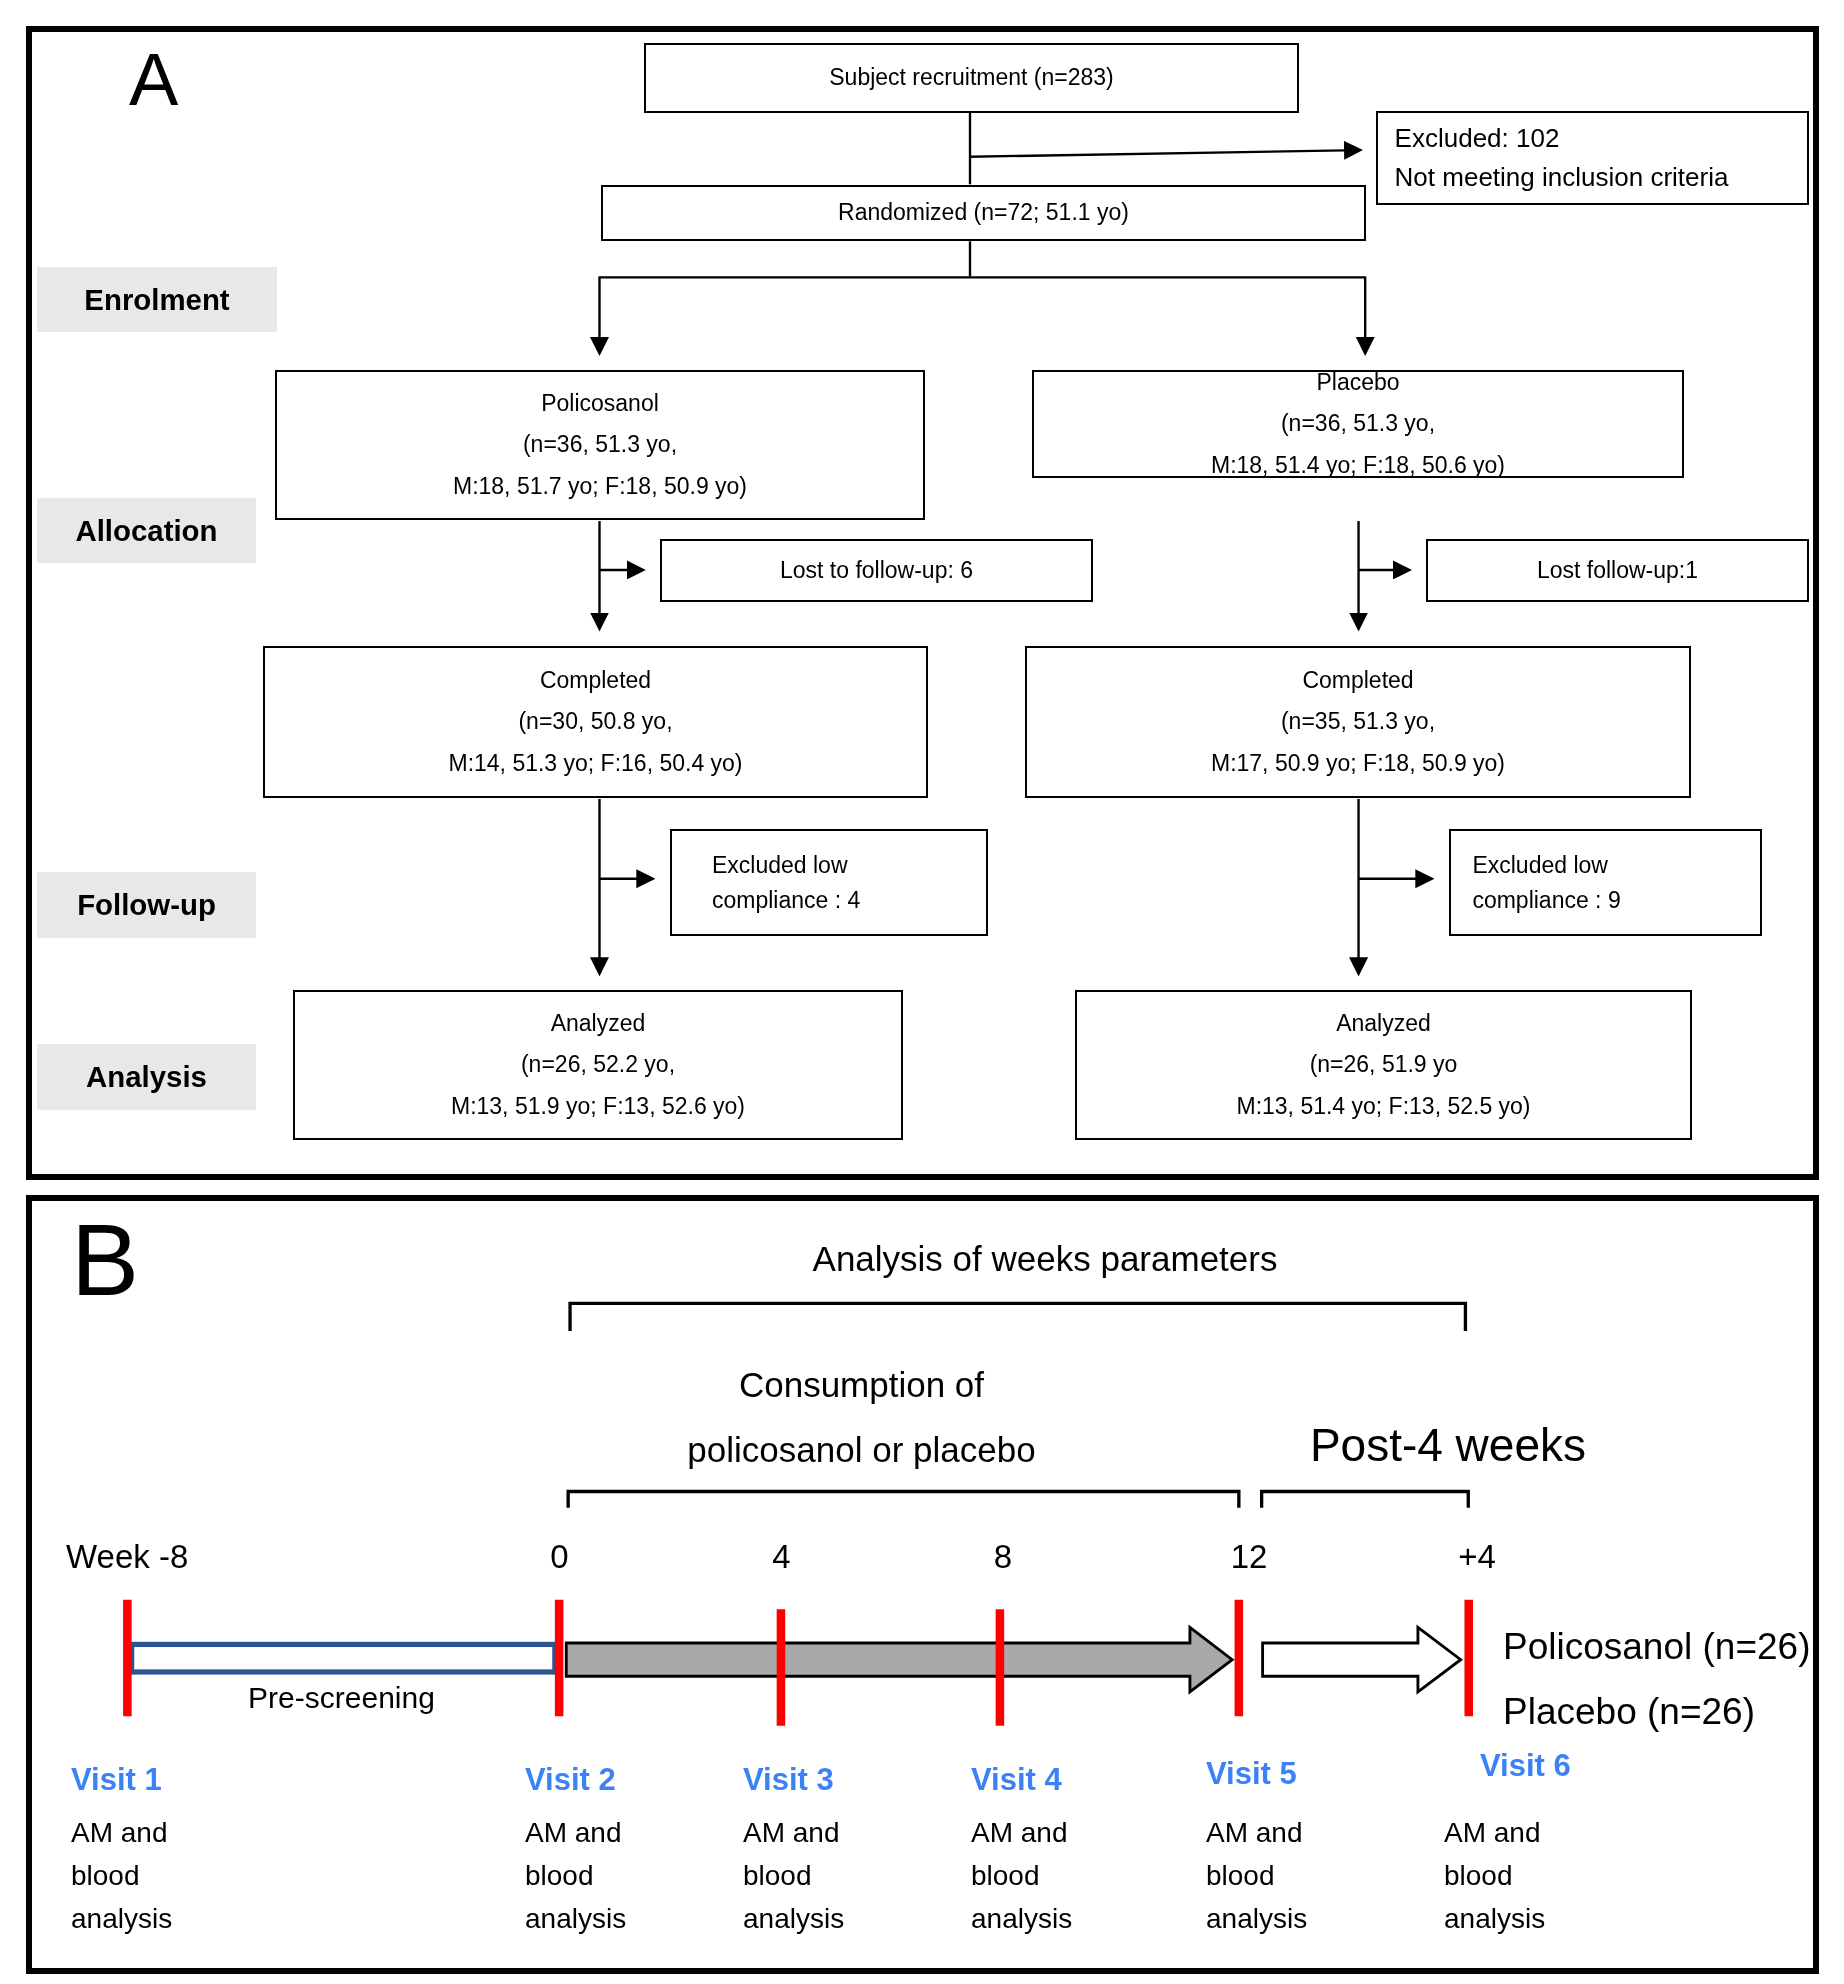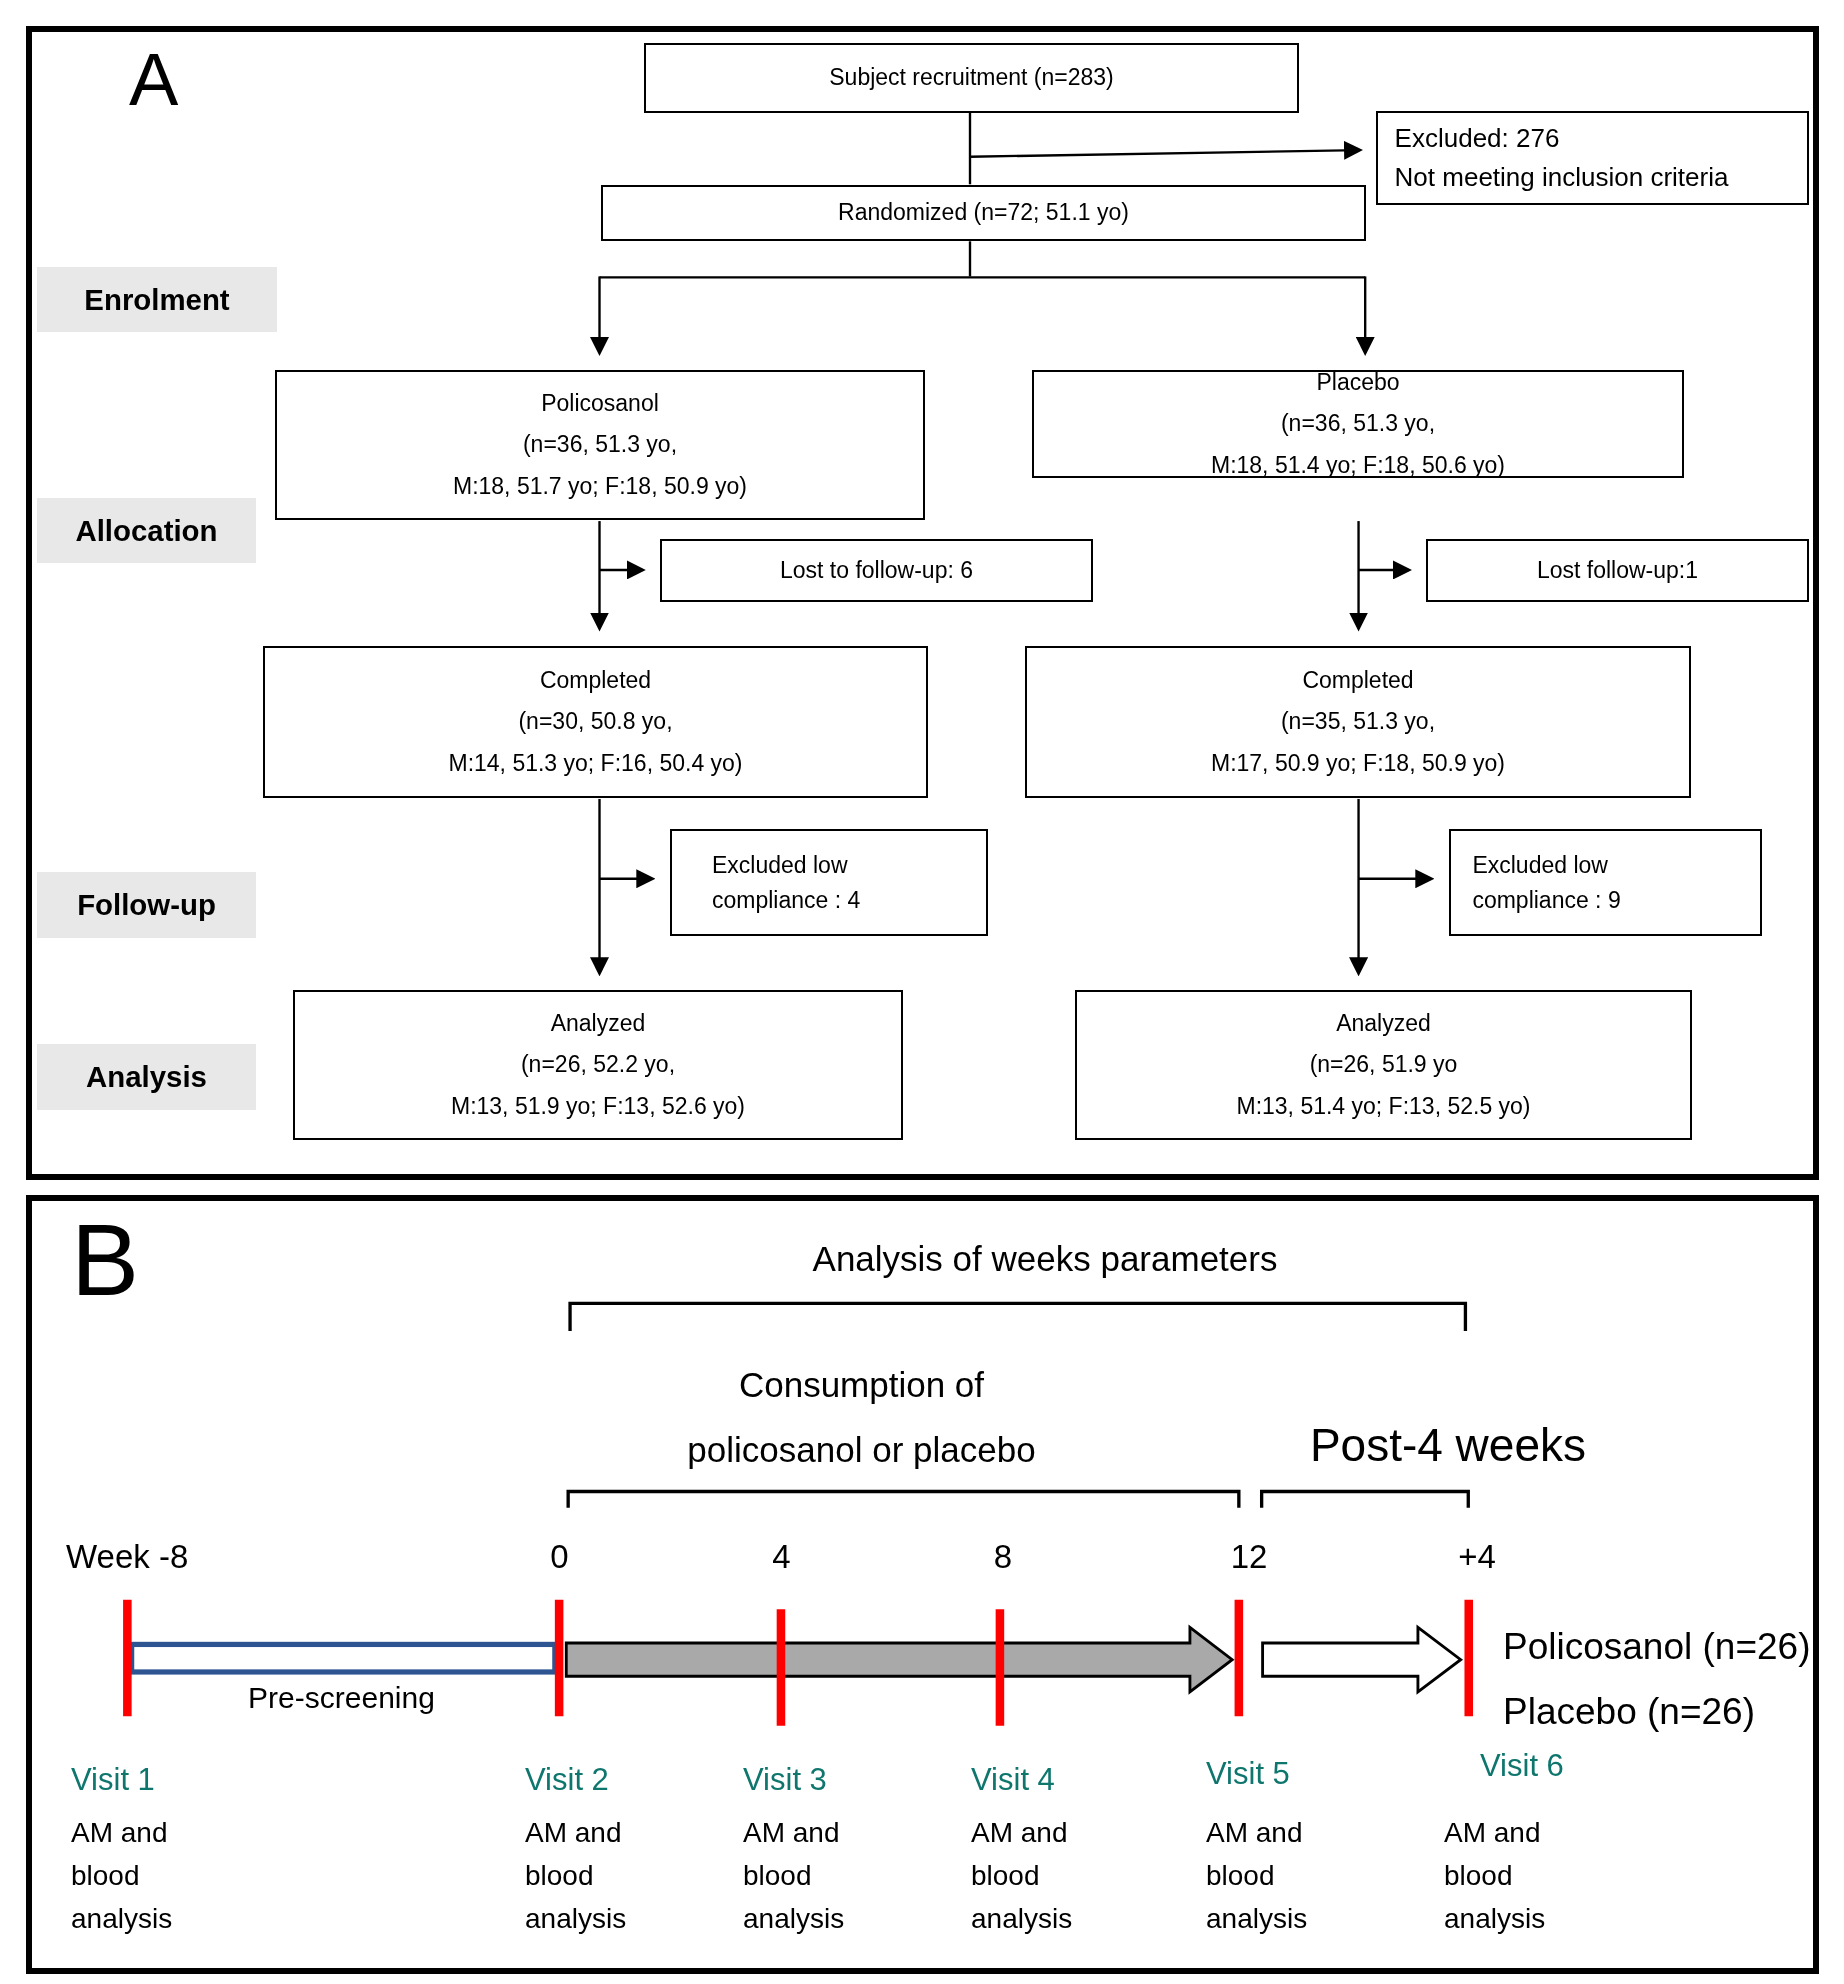--- a/index.html
+++ b/index.html
@@ -17,21 +17,21 @@
     font-size:23px;line-height:1.8;white-space:pre-line;z-index:2;
   }
   .fbox.single{line-height:1.2;}
   .fbox.leftalign{justify-content:flex-start;text-align:left;line-height:1.5;}
   .side-label{
     position:absolute;background:#E8E8E8;display:flex;align-items:center;justify-content:center;
     font-size:29.4px;font-weight:700;z-index:2;box-sizing:border-box;
   }
   .btext{position:absolute;z-index:2;white-space:pre-line;}
   .center{text-align:center;}
-  .visit-label{color:#0f766e;font-size:31px;}
+  .visit-label{color:#3b82f6;font-size:31px;font-weight:bold;}
   .visit-desc{font-size:28px;line-height:1.53;}
 </style>
 </head>
 <body>
 
 <div class="page">
 
   <svg class="overlay" width="1845" height="1985" viewBox="0 0 3884 4179">
     <defs>
       <marker id="arr" markerWidth="8" markerHeight="8" refX="6.5" refY="4" orient="auto">
@@ -82,21 +82,21 @@
   <div class="panel-border" style="left:26px;top:1195px;width:1793px;height:779px;"></div>
 
   <div class="panel-label" style="left:129px;top:43px;font-size:74px;">A</div>
 
   <div class="side-label" style="left:37px;top:267px;width:240px;height:65px;">Enrolment</div>
   <div class="side-label" style="left:37px;top:498px;width:219px;height:65px;">Allocation</div>
   <div class="side-label" style="left:37px;top:872px;width:219px;height:66px;">Follow-up</div>
   <div class="side-label" style="left:37px;top:1044px;width:219px;height:66px;">Analysis</div>
 
   <div class="fbox single" style="left:644px;top:43px;width:655px;height:70px;">Subject recruitment (n=283)</div>
-  <div class="fbox leftalign" style="left:1376px;top:111px;width:433px;height:94px;padding-left:16.6px;font-size:26px;">Excluded: 276
+  <div class="fbox leftalign" style="left:1376px;top:111px;width:433px;height:94px;padding-left:16.6px;font-size:26px;">Excluded: 102
 Not meeting inclusion criteria</div>
   <div class="fbox single" style="left:601px;top:185px;width:765px;height:56px;">Randomized (n=72; 51.1 yo)</div>
 
   <div class="fbox" style="left:275px;top:370px;width:650px;height:150px;">Policosanol
 (n=36, 51.3 yo,
 M:18, 51.7 yo; F:18, 50.9 yo)</div>
   <div class="fbox" style="left:1032px;top:370px;width:652px;height:108px;">Placebo
 (n=36, 51.3 yo,
 M:18, 51.4 yo; F:18, 50.6 yo)</div>
 

